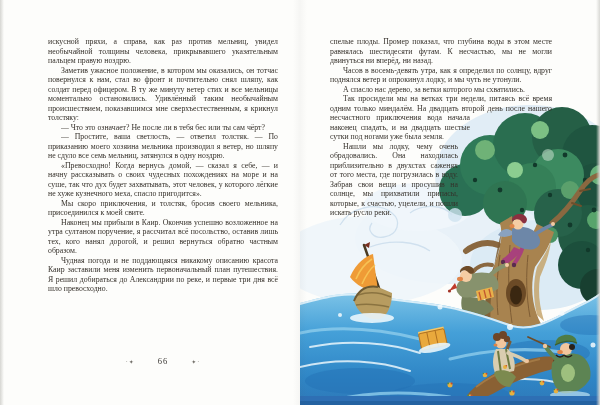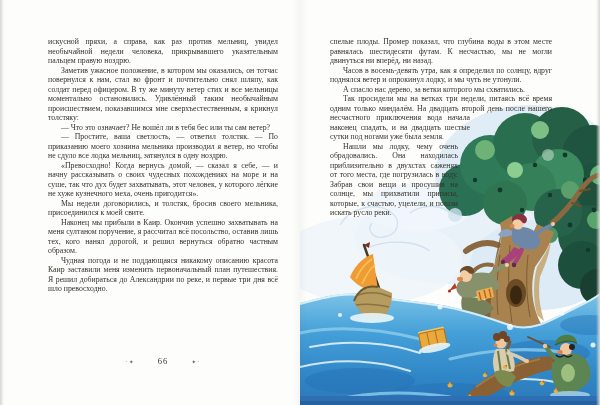--- a/index.html
+++ b/index.html
@@ -30,27 +30,27 @@
   .folio .num{font-size:8.5px;letter-spacing:1px;color:#3a3733;}
   .illu{position:absolute;left:0;top:95px;width:300px;height:310px;z-index:1;}
 </style>
 </head>
 <body>
 
 <div class="spread">
 
   <div class="page left">
     <div class="text-col">
-        <p class="para noindent">искусной пряхи, а справа, как раз против мельниц, увидел необычайной недели человека, прикрывавшего указательным пальцем правую ноздрю.</p>
+        <p class="para noindent">искусной пряхи, а справа, как раз против мельниц, увидел необычайной толщины человека, прикрывавшего указательным пальцем правую ноздрю.</p>
         <p class="para">Заметив ужасное положение, в котором мы оказались, он тотчас повернулся к нам, стал во фронт и почтительно снял шляпу, как солдат перед офицером. В ту же минуту ветер стих и все мельницы моментально остановились. Удивлённый таким необычайным происшествием, показавшимся мне сверхъестественным, я крикнул толстяку:</p>
-        <p class="para">— Что это означает? Не вошёл ли в тебя бес или ты сам ветер?</p>
-        <p class="para">— Простите, ваша светлость, — ответил толстяк. — По приказанию моего хозяина мельника производил я ветер, но чтобы не сдуло все лодка мельниц, затянулся в одну ноздрю.</p>
-        <p class="para">«Превосходно! Когда вернусь домой, — сказал я себе, — и начну рассказывать о своих чудесных похождениях на море и на суше, так что дух будет захватывать, этот человек, у которого лёгкие не хуже кузнечного меха, очень пригодится».</p>
-        <p class="para">Мы недели договорились, и толстяк, бросив своего мельника, присоединился к моей свите.</p>
-        <p class="para">Наконец мы прибыли в Каир. Окончив успешно захватывать на меня султаном поручение, я рассчитал всё посольство, оставив лишь тех, кого нанял дорогой, и решил вернуться обратно частным образом.</p>
+        <p class="para">— Что это означает? Не после ли в тебя бес или ты сам чёрт?</p>
+        <p class="para">— Простите, ваша светлость, — ответил толстяк. — По приказанию моего хозяина мельника производил я ветер, но шляпу не сдуло все семь мельниц, затянулся в одну ноздрю.</p>
+        <p class="para">«Превосходно! Когда вернусь домой, — сказал я себе, — и начну рассказывать о своих чудесных похождениях на море и на суше, так что дух будет захватывать, этот человек, у которого лёгкие не хуже кузнечного меха, спасло пригодится».</p>
+        <p class="para">Мы скоро приключения, и толстяк, бросив своего мельника, присоединился к моей свите.</p>
+        <p class="para">Наконец мы прибыли в Каир. Окончив успешно возложенное на утра султаном поручение, я рассчитал всё посольство, оставив лишь тех, кого нанял дорогой, и решил вернуться обратно частным образом.</p>
         <p class="para">Чудная погода и не поддающаяся никакому описанию красота Каир заставили меня изменить первоначальный план путешествия. Я решил добираться до Александрии по реке, и первые три дня всё шло превосходно.</p>
       </div>
     <div class="folio">
       <span class="orn">·✦</span>
       <span class="num">66</span>
       <span class="orn">✦·</span>
     </div>
   </div>
 
   <div class="page right">

